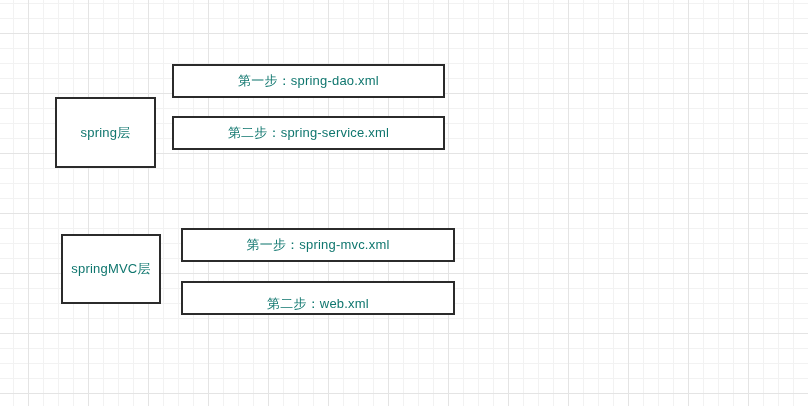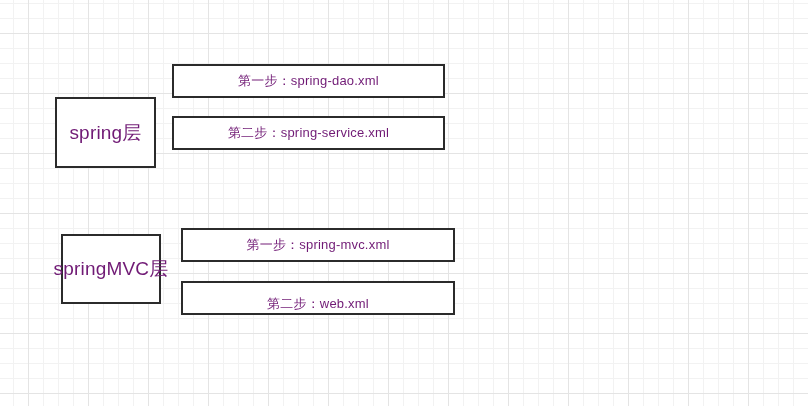--- a/index.html
+++ b/index.html
@@ -24,26 +24,26 @@
     font-family: "Liberation Sans", "DejaVu Sans", sans-serif;
   }
   .shape {
     position: absolute;
     box-sizing: border-box;
     border: 2px solid #2b2b2b;
     background: #ffffff;
     display: flex;
     align-items: center;
     justify-content: center;
-    color: #701a75;
+    color: #0f766e;
     font-size: 13px;
     letter-spacing: 0.2px;
     white-space: nowrap;
   }
-  .layer-box { font-size: 19px; text-align: center; }
+  .layer-box { font-size: 13px; text-align: center; }
   
   .box-spring-layer   { left: 55px;  top: 97px;  width: 101px; height: 71px; }
   .box-spring-step1   { left: 172px; top: 64px;  width: 273px; height: 34px; }
   .box-spring-step2   { left: 172px; top: 116px; width: 273px; height: 34px; }
   
   .box-springmvc-layer{ left: 61px;  top: 234px; width: 100px; height: 70px; }
   .box-springmvc-step1{ left: 181px; top: 228px; width: 274px; height: 34px; }
   .box-springmvc-step2{ left: 181px; top: 281px; width: 274px; height: 34px; align-items: flex-end; }
 </style>
 </head>

